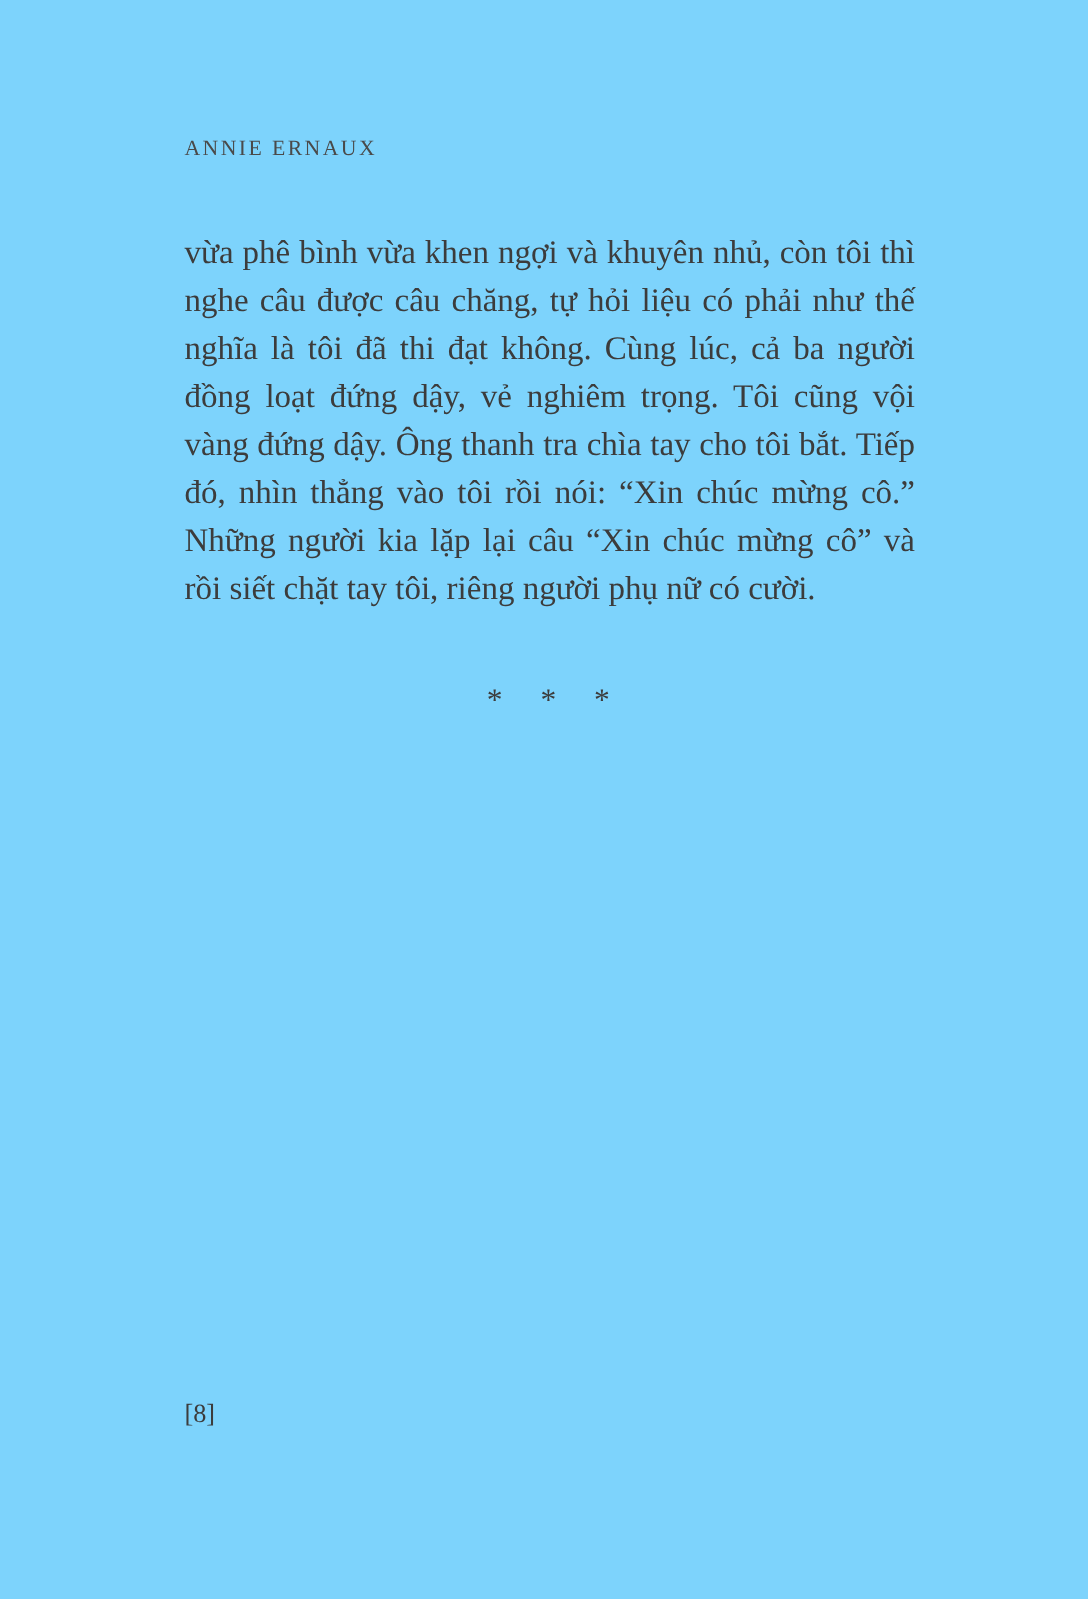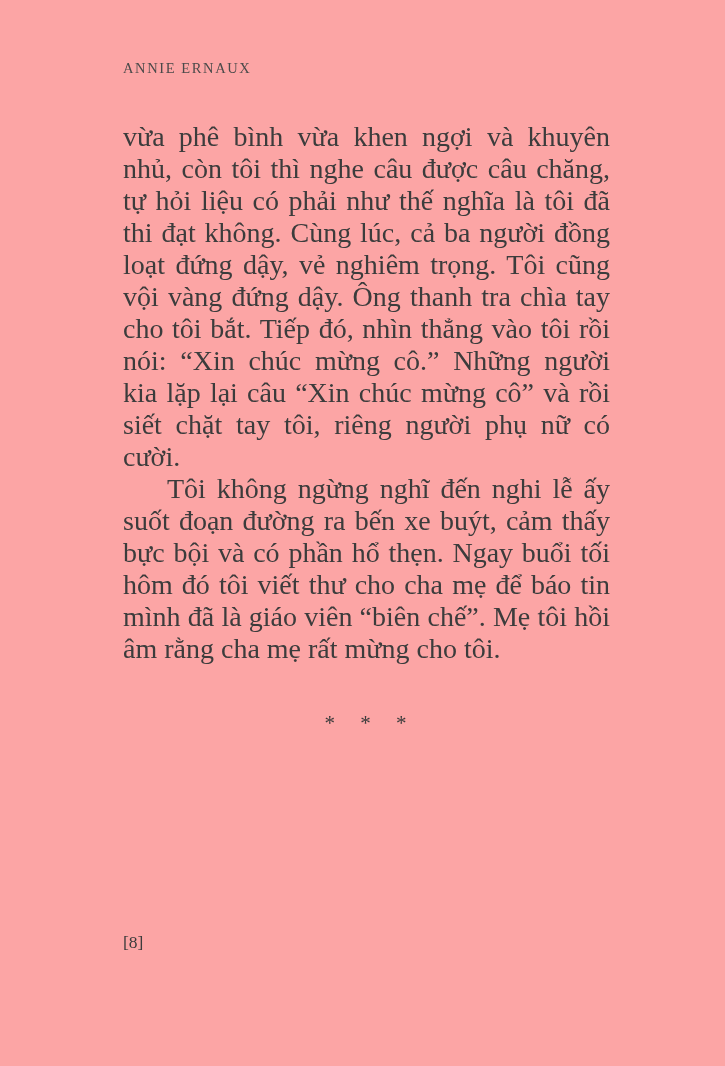--- a/index.html
+++ b/index.html
@@ -4,36 +4,36 @@
   <style>
     html, body {
       margin: 0;
       padding: 0;
       background: #ffffff;
     }
     .page {
       position: relative;
       width: 725px;
       height: 1066px;
-      background: #fca5a5;
+      background: #7dd3fc;
       box-sizing: border-box;
-      padding: 60px 115px 0 123px;
+      padding: 91px 115px 0 123px;
       font-family: "Liberation Serif", serif;
       color: #3c3c3c;
       overflow: hidden;
     }
     .running-header {
       font-size: 14.5px;
       letter-spacing: 1.6px;
       color: #4a4a4a;
       margin-bottom: 44px;
     }
     .body-text p {
       margin: 0;
-      font-size: 28px;
+      font-size: 22px;
       line-height: 32px;
       text-align: justify;
       color: #3c3c3c;
     }
     .body-text p.indent {
       text-indent: 44px;
     }
     .separator {
       text-align: center;
       font-size: 21px;
@@ -52,20 +52,19 @@
   </style>
 </head>
 <body>
 
 <div class="page">
   <div class="running-header">ANNIE ERNAUX</div>
 
   <div class="body-text">
     <p class="no-indent">vừa phê bình vừa khen ngợi và khuyên nhủ, còn tôi thì nghe câu được câu chăng, tự hỏi liệu có phải như thế nghĩa là tôi đã thi đạt không. Cùng lúc, cả ba người đồng loạt đứng dậy, vẻ nghiêm trọng. Tôi cũng vội vàng đứng dậy. Ông thanh tra chìa tay cho tôi bắt. Tiếp đó, nhìn thẳng vào tôi rồi nói: “Xin chúc mừng cô.” Những người kia lặp lại câu “Xin chúc mừng cô” và rồi siết chặt tay tôi, riêng người phụ nữ có cười.</p>
 
-    <p class="indent">Tôi không ngừng nghĩ đến nghi lễ ấy suốt đoạn đường ra bến xe buýt, cảm thấy bực bội và có phần hổ thẹn. Ngay buổi tối hôm đó tôi viết thư cho cha mẹ để báo tin mình đã là giáo viên “biên chế”. Mẹ tôi hồi âm rằng cha mẹ rất mừng cho tôi.</p>
 
     <div class="separator">* * *</div>
 
   </div>
 
   <div class="page-number">[8]</div>
 </div>
 
 </body></html>

